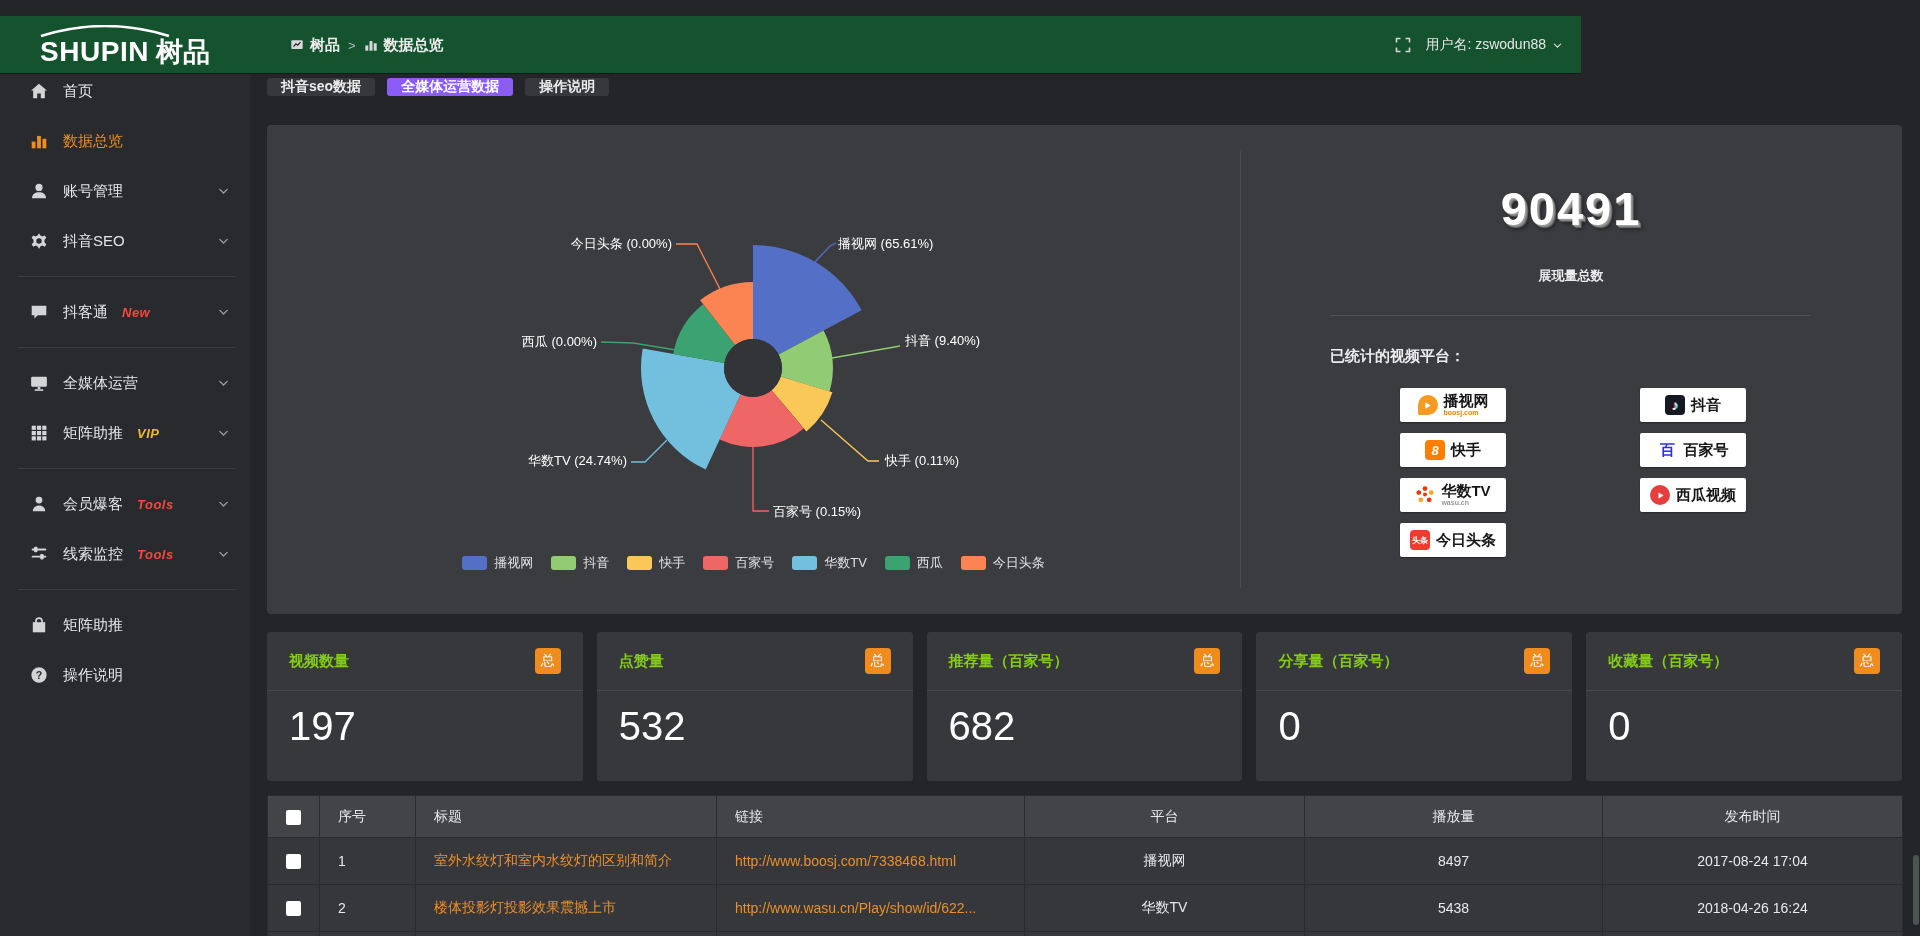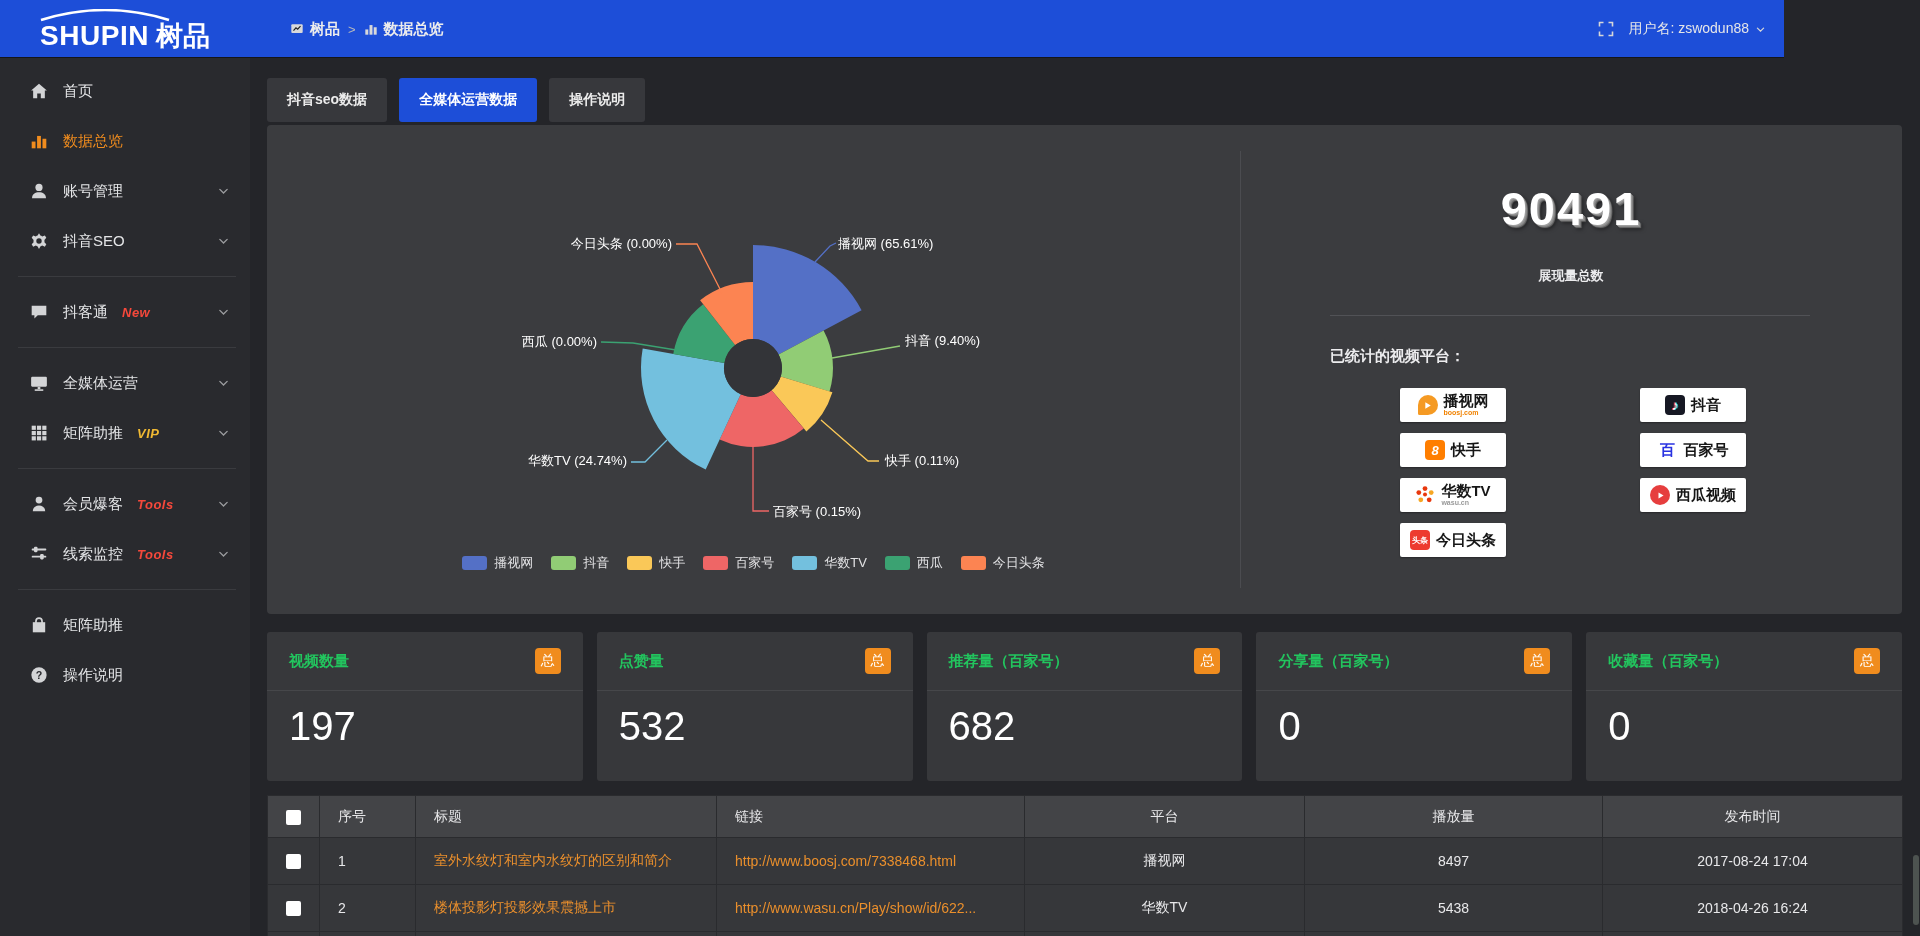--- a/index.html
+++ b/index.html
@@ -1,21 +1,21 @@
 <!DOCTYPE html>
 <html><head>
 <meta charset="utf-8">
 <style>
   * { box-sizing: border-box; margin: 0; padding: 0; }
   html,body { width:1920px; height:936px; overflow:hidden; background:#242529;
               font-family:"Liberation Sans","DejaVu Sans",sans-serif; }
 
   
-  .topbar { position:absolute; left:0; top:0; width:1784px; height:58px;
-            background:#1d4ed8; border-bottom:1px solid #151619; z-index:10; }
+  .topbar { position:absolute; left:0; top:16px; width:1581px; height:58px;
+            background:#14532d; border-bottom:1px solid #151619; z-index:10; }
   .logo { position:absolute; left:0; top:0; width:250px; height:58px;
           display:flex; flex-direction:column; align-items:center; justify-content:center; }
   .logo-arc { margin-bottom:0; margin-left:-40px; }
   .logo-line { display:flex; align-items:baseline; color:#fff; line-height:1; }
   .logo-en { font-size:28px; font-weight:900; letter-spacing:0.5px; }
   .logo-cn { font-size:27px; font-weight:900; margin-left:7px; }
   .breadcrumb { position:absolute; left:290px; top:0; height:58px;
                 display:flex; align-items:center; gap:8px; color:#ececec; }
   .bc-item { display:flex; align-items:center; gap:6px; font-size:15px; font-weight:600; cursor:pointer; }
   .bc-sep { color:#b9babc; font-size:13px; }
@@ -32,23 +32,23 @@
             padding-left:30px; color:#e4e5e7; font-size:15px; font-weight:500; cursor:pointer; }
   .s-item .s-ico { width:18px; height:18px; margin-right:15px; color:#d3d4d6; flex:none; display:flex; }
   .s-item.active, .s-item.active .s-ico { color:#f08c1e; }
   .s-badge { font-style:italic; font-weight:bold; font-size:13px; margin-left:14px; letter-spacing:0.5px; }
   .s-chev { position:absolute; right:20px; top:50%; transform:translateY(-50%); color:#9a9b9e; display:flex; }
   .s-divider { height:1px; background:#3a3b3f; margin:10px 14px 10px 18px; }
 
   
   .content { position:absolute; left:250px; top:58px; right:0; bottom:0; overflow:hidden; }
   .tabs { position:absolute; left:17px; top:20px; display:flex; gap:12px; }
-  .tab { height:44px; padding:0 20px; display:flex; align-items:center; background:#37383c;
+  .tab { height:18px; padding:0 14px; display:flex; align-items:center; background:#37383c;
          color:#ececec; font-size:14px; font-weight:600; border-radius:3px; cursor:pointer; white-space:nowrap; }
-  .tab.active { background:#1d4ed8; color:#fff; }
+  .tab.active { background:#8b5cf6; color:#fff; }
 
   .panel { position:absolute; left:17px; top:67px; width:1635px; height:489px;
            background:#3b3c3f; border-radius:4px; }
   .rose { position:absolute; left:0; top:0; }
   .legend { position:absolute; left:0; top:429px; width:973px; display:flex;
             justify-content:center; gap:18px; }
   .legend-item { display:flex; align-items:center; gap:7px; font-size:13px; color:#e2e2e4; cursor:pointer; }
   .legend-swatch { width:25px; height:14px; border-radius:3px; }
 
   .vdivider { position:absolute; left:973px; top:26px; bottom:26px; width:1px; background:#4b4c50; }
@@ -68,21 +68,21 @@
         justify-content:center; flex:none; overflow:hidden; }
   .pb-text { display:flex; flex-direction:column; align-items:flex-start; line-height:1.05; }
   .pb-name { font-size:15px; font-weight:bold; color:#161616; white-space:nowrap; }
   .pb-sub { font-size:7px; font-weight:bold; }
 
   
   .cards { position:absolute; left:17px; top:574px; width:1635px; height:149px; display:flex; gap:14px; }
   .card { flex:1; background:#37383b; border-radius:3px; }
   .card-head { height:59px; display:flex; align-items:center; justify-content:space-between;
                padding:0 22px; border-bottom:1px solid #46474a; }
-  .card-title { font-size:15px; color:#22c55e; font-weight:600; }
+  .card-title { font-size:15px; color:#84cc16; font-weight:600; }
   .card-badge { width:26px; height:26px; background:#f08c1e; color:#fff; font-size:14px;
                 display:flex; align-items:center; justify-content:center; border-radius:4px; }
   .card-value { padding:13px 0 0 22px; font-size:40px; color:#fff; font-weight:500; }
 
   
   .table-wrap { position:absolute; left:17px; top:737px; width:1635px; }
   table { width:100%; border-collapse:collapse; table-layout:fixed; }
   thead tr { height:42px; background:#434447; }
   tbody tr { height:47px; background:#36373a; }
   th, td { border:1px solid #2a2b2e; font-size:14px; color:#e8e8ea; font-weight:500;

